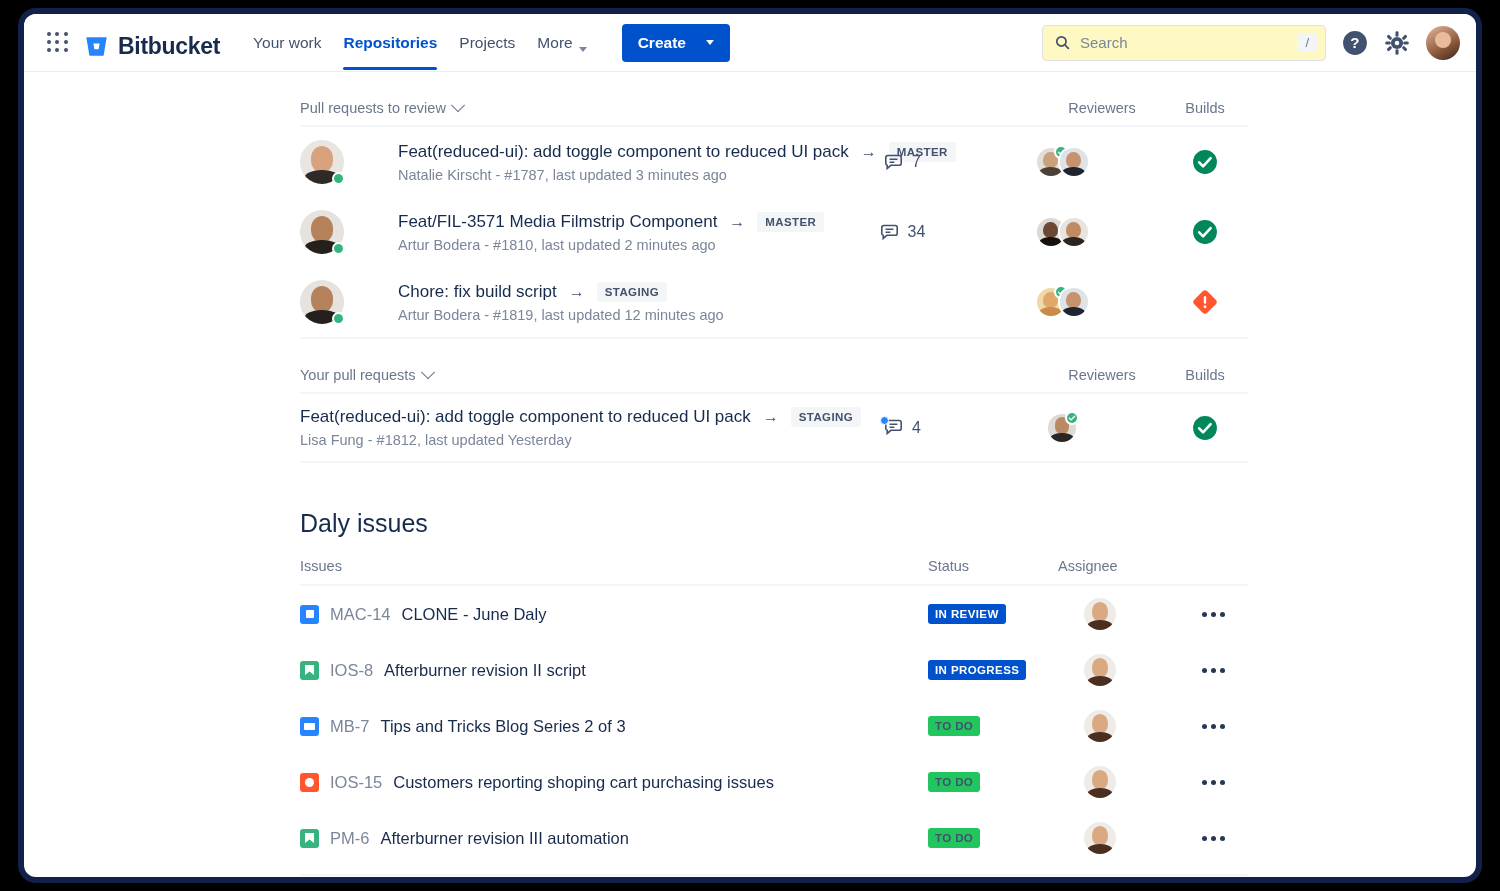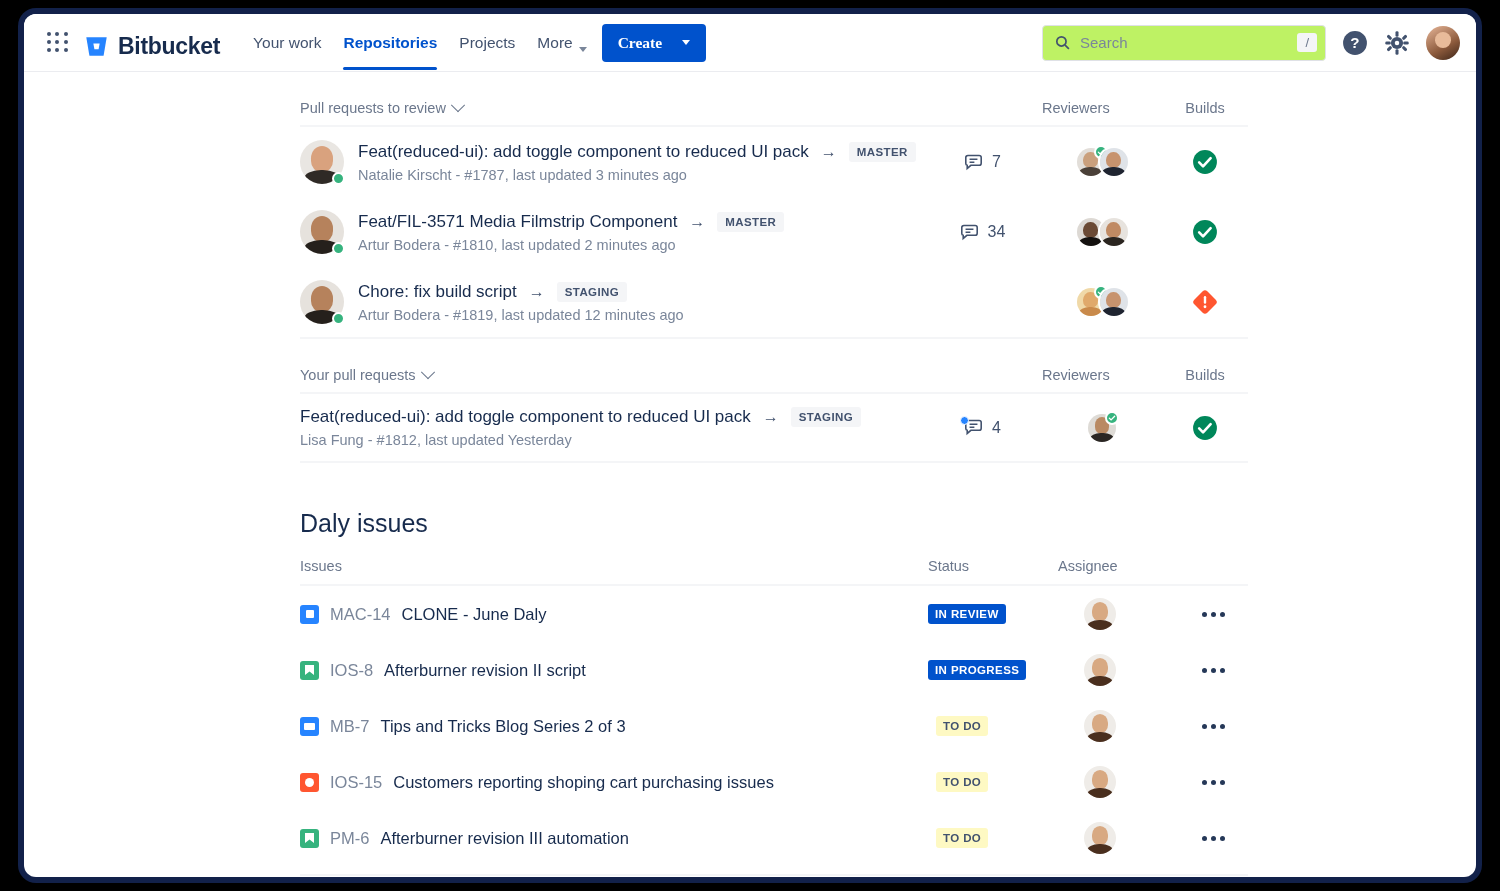--- a/index.html
+++ b/index.html
@@ -46,30 +46,30 @@
   }
   .navitem.active { color: #0052cc; font-weight: 600; }
   .navitem.active::after {
     content: ""; position: absolute; left: 11px; right: 11px; bottom: 0;
     height: 3px; background: #0052cc; border-radius: 2px;
   }
   .caret { width: 0; height: 0; border-left: 4.5px solid transparent;
     border-right: 4.5px solid transparent; border-top: 5px solid #7a869a; }
   .create-btn {
     background: #0052cc; color: #fff; font-size: 15.5px; font-weight: 600;
-    border: none; border-radius: 4px; padding: 10px 16px; margin-left: 4px;
-    cursor: pointer; display: flex; align-items: center; gap: 20px; font-family: Liberation Serif, serif;
+    border: none; border-radius: 4px; padding: 10px 16px; margin-left: 24px;
+    cursor: pointer; display: flex; align-items: center; gap: 20px;
   }
   .create-btn .caret { border-top-color: #fff; }
 
   .hdr-right { margin-left: auto; display: flex; align-items: center; gap: 16px; }
   .search-box {
     width: 284px; height: 36px; border: 1px solid #dfe1e6; border-radius: 4px;
     display: flex; align-items: center; padding: 0 8px 0 11px; gap: 9px;
-    background: #bef264; cursor: text;
+    background: #fef9c3; cursor: text;
   }
   .search-box input {
     border: none; outline: none; flex: 1; font-size: 15px; color: #42526e;
     font-family: "Liberation Sans", sans-serif; background: transparent;
   }
   .search-box input::placeholder { color: #7a869a; }
   .slash-badge {
     background: #f4f5f7; color: #6b778c; border-radius: 3px;
     font-size: 13px; padding: 2px 8px;
   }
@@ -93,24 +93,24 @@
     border-bottom: 2px solid #f4f5f7;
   }
   .sec-title {
     font-size: 14.5px; color: #6b778c; display: flex; align-items: center; gap: 7px;
     cursor: pointer;
   }
   .chev {
     width: 10px; height: 10px; border-right: 1.8px solid #6b778c;
     border-bottom: 1.8px solid #6b778c; transform: rotate(45deg) translate(-2px,-2px);
   }
-  .col-rev { width: 120px; text-align: left; font-size: 14.5px; color: #6b778c; margin-left: auto; }
+  .col-rev { width: 120px; text-align: center; font-size: 14.5px; color: #6b778c; margin-left: auto; }
   .col-build { width: 86px; text-align: center; font-size: 14.5px; color: #6b778c; }
 
-  .pr-row { display: flex; align-items: center; padding: 13px 0 13px 0; }
+  .pr-row { display: flex; align-items: center; padding: 13px 0 13px 0; gap: 40px; }
   .pr-av-wrap { position: relative; width: 44px; height: 44px; flex: 0 0 44px; margin-right: 14px; }
   .pr-av { width: 44px; height: 44px; border-radius: 50%; overflow: hidden; position: relative; }
   .presence {
     position: absolute; right: -1px; bottom: -1px; width: 13px; height: 13px;
     background: #36b37e; border-radius: 50%; border: 2.5px solid #fff;
   }
   .pr-main { flex: 1; min-width: 0; }
   .pr-title-line { display: flex; align-items: center; gap: 12px; }
   .pr-title { font-size: 17px; color: #172b4d; cursor: pointer; white-space: nowrap; }
   .arrow-r { color: #42526e; font-size: 16px; }
@@ -161,21 +161,21 @@
   .ti-story i { width: 9px; height: 10px; background: #fff;
     clip-path: polygon(0 0,100% 0,100% 100%,50% 66%,0 100%); }
   .ti-bug { background: #ff5630; }
   .ti-bug i { width: 9px; height: 9px; background: #fff; border-radius: 50%; }
   .issue-key { font-size: 16.5px; color: #7a869a; cursor: pointer; }
   .issue-summary { font-size: 16.5px; color: #172b4d; cursor: pointer; }
   .status-cell { width: 130px; margin-left: auto; }
   .lozenge { font-size: 11.5px; font-weight: 700; letter-spacing: 0.4px;
     border-radius: 3px; padding: 4px 7px; display: inline-block; }
   .lz-blue { background: #0052cc; color: #fff; }
-  .lz-grey { background: #fef9c3; color: #42526e; margin-left: 8px; }
+  .lz-grey { background: #22c55e; color: #42526e; }
   .assignee-cell { width: 120px; display: flex; justify-content: flex-start; padding-left: 26px; }
   .assignee-av { width: 32px; height: 32px; border-radius: 50%; overflow: hidden; }
   .more-cell { width: 70px; display: flex; justify-content: center; cursor: pointer; }
   .more-dots { display: flex; gap: 4px; }
   .more-dots i { width: 5px; height: 5px; border-radius: 50%; background: #253858; }
   .bottom-rule { border-bottom: 2px solid #f4f5f7; margin-top: 8px; }
 
   
   .face { width: 100%; height: 100%; position: relative; }
   .face .bg { position: absolute; inset: 0; }

